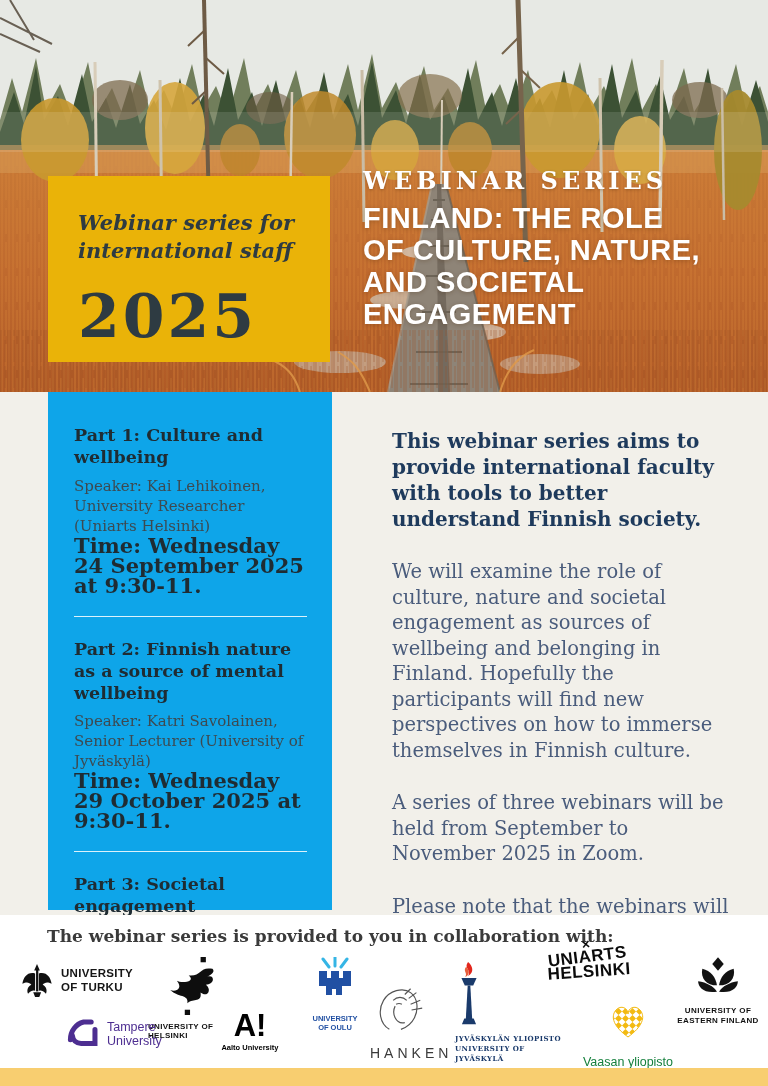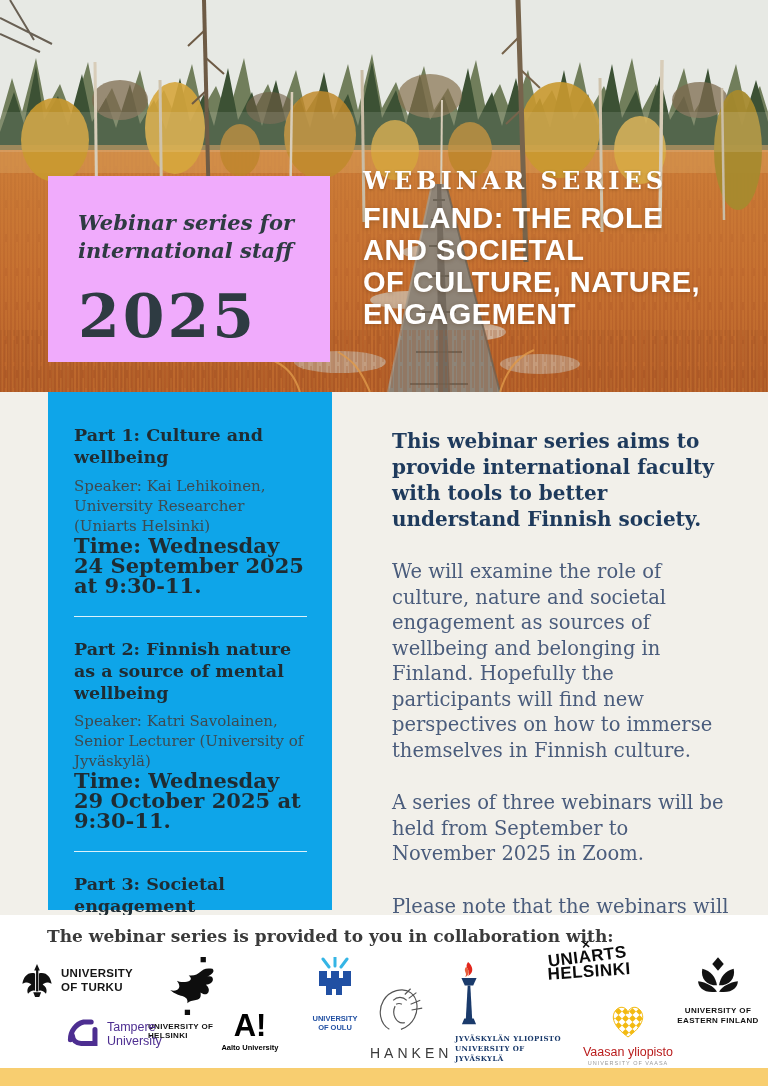--- a/index.html
+++ b/index.html
@@ -7,21 +7,21 @@
     width:768px;height:1086px;position:relative;overflow:hidden;
     background:#F2F0EA;
     font-family:"DejaVu Serif","Liberation Serif",serif;
   }
   
   .photo{position:absolute;left:0;top:0;width:768px;height:392px;background:#E7E9E5;}
   .photo svg{display:block;}
   
   .hero-card{
     position:absolute;left:48px;top:176px;width:282px;height:186px;
-    background:#f0abfc;box-sizing:border-box;padding:33px 26px 0 30px;
+    background:#eab308;box-sizing:border-box;padding:33px 26px 0 30px;
   }
   .card-subtitle{
     font-style:italic;font-weight:bold;font-size:21px;line-height:1.32;
     color:#2E3B42;
   }
   .card-year{
     font-weight:bold;font-size:60px;line-height:1;letter-spacing:3px;
     color:#2E3B42;margin-top:22px;
   }
   
@@ -63,21 +63,21 @@
   .oulu-text{font-weight:bold;font-size:7.5px;line-height:1.25;color:#2150A3;margin-top:3px;}
   .hanken{width:104px;text-align:left;}
   .hanken-text{font-size:14px;letter-spacing:4px;color:#3A3A3A;margin-top:2px;font-family:"Liberation Sans",sans-serif;}
   .jyu{width:118px;text-align:left;}
   .jyu-text{font-weight:bold;font-size:7px;line-height:1.45;letter-spacing:.4px;color:#1A3A6B;margin-top:3px;}
   .uniarts{transform:rotate(-7deg);text-align:center;color:#0B0B0B;}
   .uniarts .x{font-size:11px;font-weight:900;line-height:8px;}
   .uniarts-line{font-family:"Liberation Sans",sans-serif;font-weight:900;font-size:17px;line-height:15px;letter-spacing:.5px;}
   .uniarts-line.l2{transform:rotate(3deg);}
   .vaasa{width:96px;text-align:center;}
-  .vaasa-name{font-size:12.5px;color:#b91c1c;font-family:"Liberation Sans",sans-serif;margin-top:2px;}
+  .vaasa-name{font-size:12.5px;color:#15803d;font-family:"Liberation Sans",sans-serif;margin-top:12px;}
   .vaasa-sub{font-size:5.5px;letter-spacing:1px;color:#9A9A9A;font-family:"Liberation Sans",sans-serif;margin-top:1px;}
   .uef{width:100px;text-align:center;}
   .uef-text{font-weight:bold;font-size:8px;line-height:1.3;letter-spacing:.4px;color:#111;margin-top:3px;}
   .tampere-text{font-size:12.5px;line-height:1.15;color:#4D2E91;font-family:"Liberation Sans",sans-serif;}
   .aalto{width:64px;text-align:center;}
   .aalto-mark{font-family:"Liberation Sans",sans-serif;font-weight:900;font-size:31px;line-height:30px;color:#000;}
   .aalto-text{font-weight:bold;font-size:7.5px;color:#000;margin-top:2px;}
   
   .bottom-strip{position:absolute;left:0;top:1068px;width:768px;height:18px;background:#F8CE70;}
 </style>
@@ -163,22 +163,22 @@
 
   <div class="hero-card">
     <div class="card-subtitle">Webinar series for international staff</div>
     <div class="card-year">2025</div>
   </div>
 
   <div class="hero-title">
     <div class="eyebrow">WEBINAR SERIES</div>
     <div class="main-title">
       <div>FINLAND: THE ROLE</div>
+      <div>OF CULTURE, NATURE,</div>
       <div>AND SOCIETAL</div>
-      <div>OF CULTURE, NATURE,</div>
       <div>ENGAGEMENT</div>
     </div>
   </div>
 
   <div class="left-col">
     <div>
       <div class="part-heading">Part 1: Culture and wellbeing</div>
       <div class="part-speaker">Speaker: Kai Lehikoinen, University Researcher (Uniarts Helsinki)</div>
       <div class="part-time">Time: Wednesday 24 September 2025 at 9:30-11.</div>
     </div>

